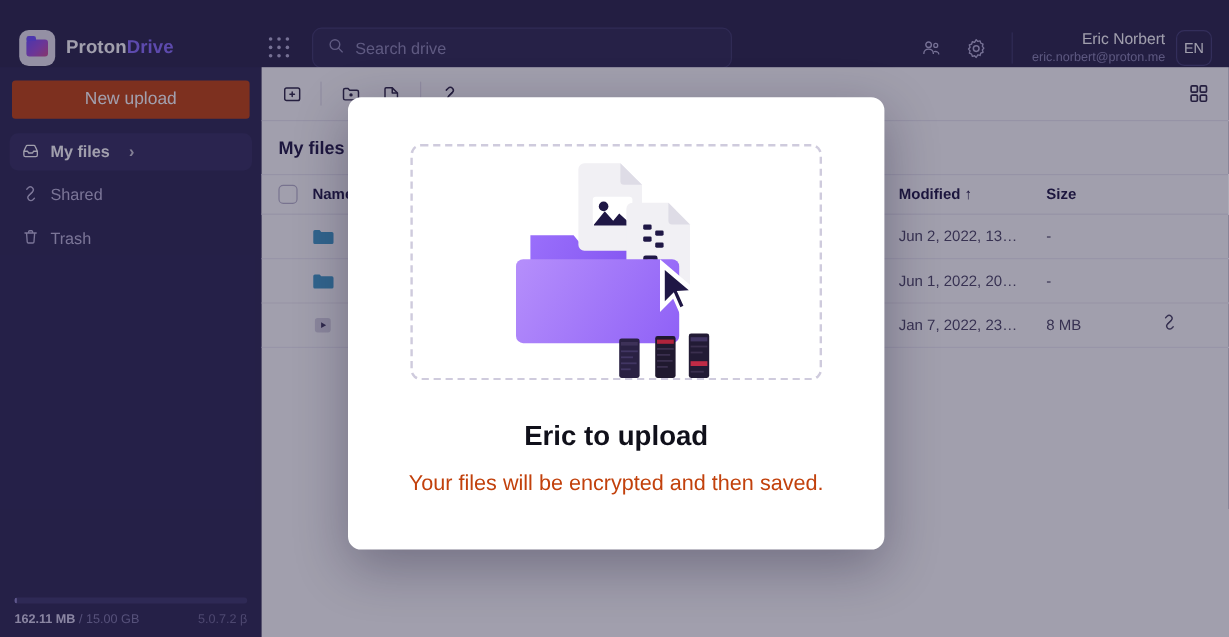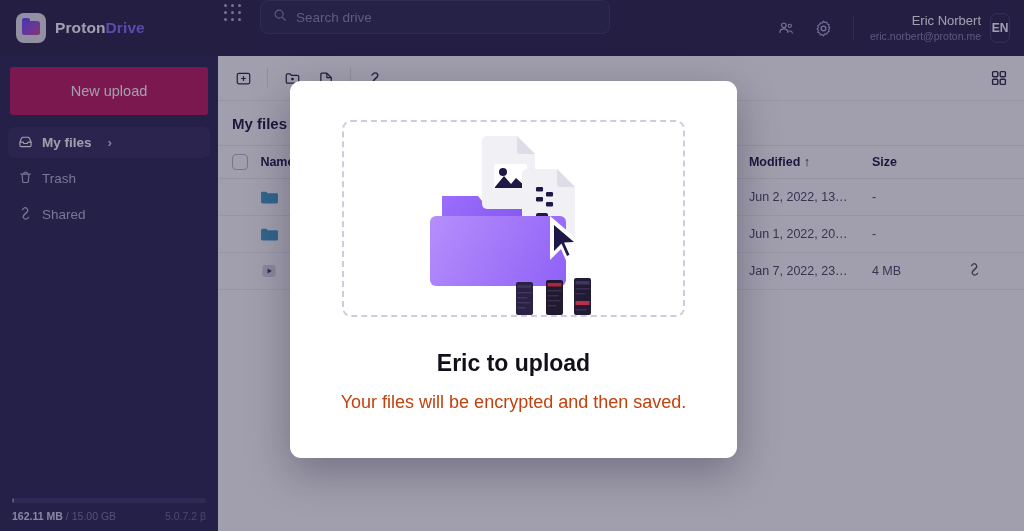--- a/index.html
+++ b/index.html
@@ -10,24 +10,24 @@
     background: #1f1c3a;
   }
   #app {
     position: relative;
     width: 1024px; height: 531px;
     background: #262248;
   }
 
   
   .topbar {
-    position: absolute; left: 0; top: 0;
+    position: absolute; left: 0; top: 12px;
     width: 1024px; height: 56px;
     background: #262248;
-    display: flex; align-items: flex-start;
+    display: flex; align-items: center;
   }
   .brand {
     width: 218px; height: 56px;
     display: flex; align-items: center; gap: 9px;
     padding-left: 16px;
   }
   .brand-mark {
     width: 30px; height: 30px; border-radius: 8px;
     background: #e8e6ef;
     display: flex; align-items: center; justify-content: center;
@@ -89,37 +89,37 @@
   .tr-sep {
     width: 1px; height: 26px; background: #3c3768; margin: 0 12px 0 8px;
   }
   .userblock {
     display: flex; align-items: center; gap: 9px;
   }
   .usertexts { text-align: right; line-height: 1.25; }
   .uname { font-size: 13px; color: #ffffff; }
   .umail { font-size: 10.5px; color: #8b85b2; }
   .lang {
-    width: 20px; height: 30px; border-radius: 7px;
+    width: 30px; height: 30px; border-radius: 7px;
     border: 1px solid #433d72;
     display: flex; align-items: center; justify-content: center;
-    font-size: 12px; color: #ffffff; cursor: pointer; font-weight: bold;
+    font-size: 12px; color: #ffffff; cursor: pointer;
   }
 
   
   .sidebar {
     position: absolute; left: 0; top: 56px;
     width: 218px; height: 475px;
     background: #2a2550;
     display: flex; flex-direction: column;
   }
   .upload-btn {
     margin: 11px 10px 12px 10px;
-    height: 48px; border-radius: 3px;
-    background: #be185d;
+    height: 32px; border-radius: 3px;
+    background: #c2410c;
     color: #ffffff; font-size: 14.5px;
     border: 0; cursor: pointer;
     font-family: "Liberation Sans", sans-serif;
   }
   .nav { padding: 0 8px; }
   .nav-item {
     height: 31px; border-radius: 7px;
     display: flex; align-items: center; gap: 9px;
     padding: 0 10px; margin-bottom: 5px;
     color: #bdb7da; font-size: 13.5px; cursor: pointer;
@@ -295,34 +295,34 @@
             <path d="M2 8.6V12a1.4 1.4 0 001.4 1.4h9.2A1.4 1.4 0 0014 12V8.6M2 8.6l1.9-4.3A1.4 1.4 0 015.2 3.4h5.6a1.4 1.4 0 011.3.9L14 8.6M2 8.6h3.4l.8 1.5h3.6l.8-1.5H14" stroke="#ffffff" stroke-width="1.2" stroke-linejoin="round" stroke-linecap="round"></path>
           </svg>
         </span>
         <span>My files</span>
         <span class="nav-chev">›</span>
       </div>
 
       <div class="nav-item">
         <span>
           <svg width="15" height="15" viewBox="0 0 16 16" fill="none">
-            <path d="M3 4.4h10M6.3 4.4V3.2a.8.8 0 01.8-.8h1.8a.8.8 0 01.8.8v1.2M4.4 4.4l.6 8a1 1 0 001 .9h4a1 1 0 001-.9l.6-8" stroke="#bdb7da" stroke-width="1.2" stroke-linecap="round" stroke-linejoin="round"></path>
-          </svg>
-        </span>
-        <span>Trash</span>
+            <path d="M6.6 9.4a2.6 2.6 0 000 0l3-3a2.6 2.6 0 10-3.7-3.7L4.6 4" stroke="#bdb7da" stroke-width="1.2" stroke-linecap="round"></path>
+            <path d="M9.4 6.6a2.6 2.6 0 000 0l-3 3a2.6 2.6 0 103.7 3.7l1.3-1.3" stroke="#bdb7da" stroke-width="1.2" stroke-linecap="round"></path>
+          </svg>
+        </span>
+        <span>Shared</span>
       </div>
 
       <div class="nav-item">
         <span>
           <svg width="15" height="15" viewBox="0 0 16 16" fill="none">
-            <path d="M6.6 9.4a2.6 2.6 0 000 0l3-3a2.6 2.6 0 10-3.7-3.7L4.6 4" stroke="#bdb7da" stroke-width="1.2" stroke-linecap="round"></path>
-            <path d="M9.4 6.6a2.6 2.6 0 000 0l-3 3a2.6 2.6 0 103.7 3.7l1.3-1.3" stroke="#bdb7da" stroke-width="1.2" stroke-linecap="round"></path>
-          </svg>
-        </span>
-        <span>Shared</span>
+            <path d="M3 4.4h10M6.3 4.4V3.2a.8.8 0 01.8-.8h1.8a.8.8 0 01.8.8v1.2M4.4 4.4l.6 8a1 1 0 001 .9h4a1 1 0 001-.9l.6-8" stroke="#bdb7da" stroke-width="1.2" stroke-linecap="round" stroke-linejoin="round"></path>
+          </svg>
+        </span>
+        <span>Trash</span>
       </div>
     </div>
 
     <div class="sb-spacer"></div>
 
     <div class="storage">
       <div class="bar">
         <div class="bar-fill" id="storage-fill" style="width: 1%;"></div>
       </div>
       <div class="storage-row">
@@ -428,21 +428,21 @@
       <div class="col-name" style="display:flex;align-items:center;">
         <span class="name-ico-wrap">
           <svg width="18" height="18" viewBox="0 0 18 18" fill="none">
             <rect x="2.4" y="3" width="13.2" height="12" rx="2.4" fill="#d9d6e4"></rect>
             <path d="M7.6 6.6l4.2 2.4-4.2 2.4V6.6z" fill="#3a3458"></path>
           </svg>
         </span>
         <span class="cell"></span>
       </div>
       <div class="col-mod cell">Jan 7, 2022, 23…</div>
-      <div class="col-size cell">4 MB</div>
+      <div class="col-size cell">8 MB</div>
       <div class="col-act">
         <svg width="15" height="15" viewBox="0 0 16 16" fill="none">
           <path d="M6.6 9.4l3-3a2.6 2.6 0 10-3.7-3.7L4.6 4" stroke="#4a4463" stroke-width="1.2" stroke-linecap="round"></path>
           <path d="M9.4 6.6l-3 3a2.6 2.6 0 103.7 3.7l1.3-1.3" stroke="#4a4463" stroke-width="1.2" stroke-linecap="round"></path>
         </svg>
       </div>
     </div>
   </div>
 
   <div class="scrim"></div>

